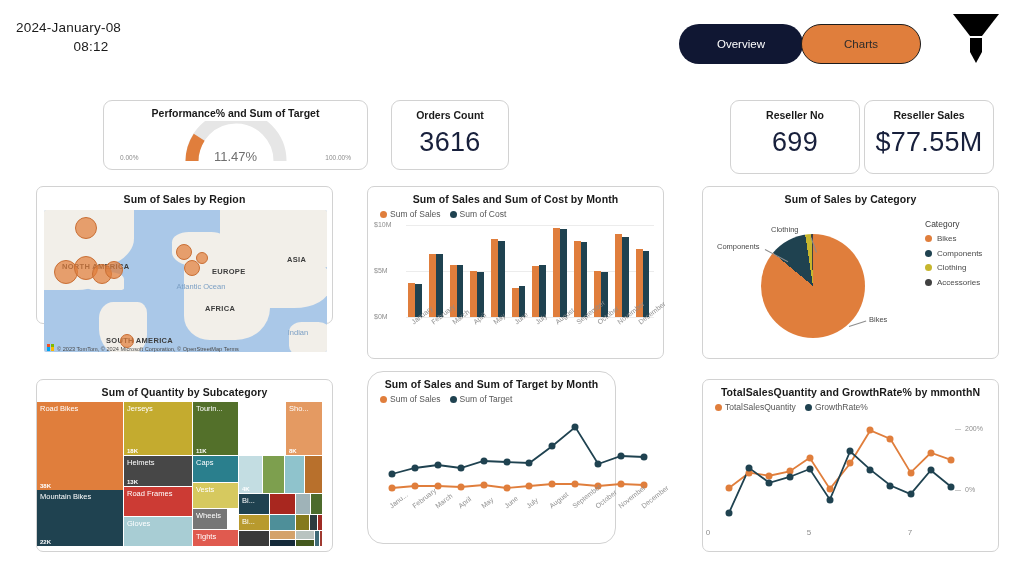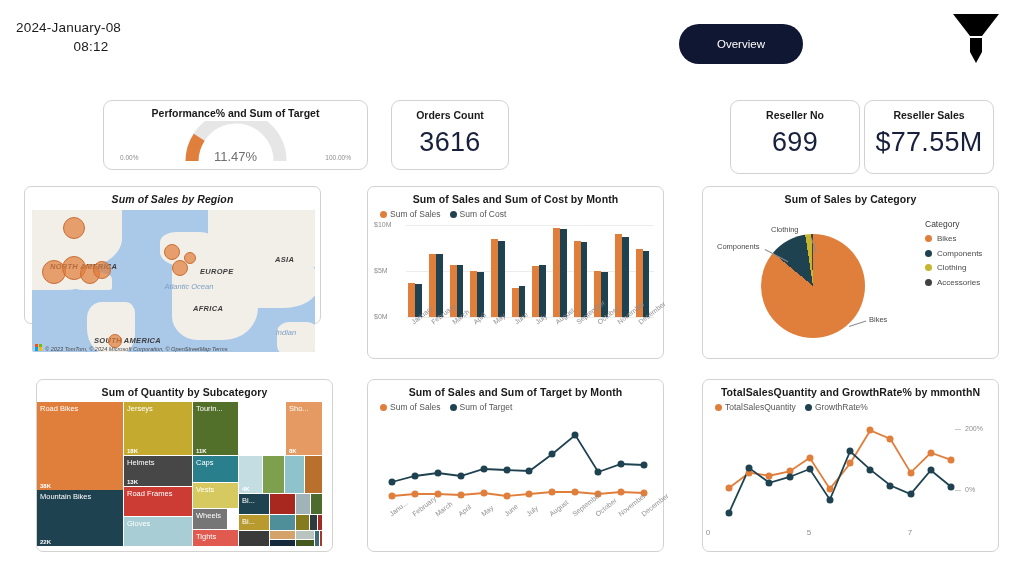--- a/index.html
+++ b/index.html
@@ -43,40 +43,40 @@
   
   #gauge-card { left: 103px; top: 100px; width: 265px; height: 70px; border-radius: 9px; }
   .gauge-wrap { position: relative; width: 100%; height: 46px; }
   .gauge-svg { position: absolute; left: 50%; transform: translateX(-50%); top: 2px; }
   .gauge-min { position: absolute; left: 16px; bottom: 4px; font-size: 6.5px; color: #8b8b8b; }
   .gauge-max { position: absolute; right: 16px; bottom: 4px; font-size: 6.5px; color: #8b8b8b; }
   .gauge-val { position: absolute; left: 50%; transform: translateX(-50%); bottom: 1px;
                font-size: 13px; color: #6f6f6f; }
 
   
-  #map-card { left: 24px; top: 186px; width: 297px; height: 138px; font-style: italic; }
+  #map-card { left: 36px; top: 186px; width: 297px; height: 138px; }
   .map-body { position: absolute; left: 7px; top: 23px; width: 283px; height: 142px;
               background: #aac8e8; overflow: hidden; border-radius: 2px; }
   .landmass { position: absolute; background: #f2efe9; }
   .map-label { position: absolute; font-weight: bold; color: #3d3d3d; font-size: 7.5px;
                letter-spacing: .3px; }
   .ocean-label { position: absolute; color: #7b9fc4; font-size: 7.5px; text-align: center; }
   .bubble { position: absolute; background: rgba(224,126,60,.72); border: 1px solid #c96f35;
             border-radius: 50%; }
   .attrib { position: absolute; left: 2px; bottom: 0px; font-size: 5.6px; color: #4a4a4a;
             white-space: nowrap; }
   .ms-logo { position: absolute; left: 3px; bottom: 1.5px; width: 7px; height: 7px;
              display: grid; grid-template-columns: 1fr 1fr; grid-template-rows: 1fr 1fr; gap: .6px; }
   .ms-logo i { display: block; }
 
   
   #bar-card   { left: 367px; top: 186px; width: 297px; height: 173px; }
   #pie-card   { left: 702px; top: 186px; width: 297px; height: 173px; }
   #tree-card  { left: 36px;  top: 379px; width: 297px; height: 173px; }
-  #line-card  { left: 367px; top: 379px; width: 297px; height: 173px; }
+  #line-card  { left: 367px; top: 371px; width: 249px; height: 173px; border-radius: 16px; }
   #combo-card { left: 702px; top: 379px; width: 297px; height: 173px; }
 
   .legend { position: absolute; display: flex; align-items: center; gap: 9px;
             font-size: 8.5px; color: #555555; }
   .legend .item { display: flex; align-items: center; gap: 3px; }
   .dot { width: 7px; height: 7px; border-radius: 50%; display: inline-block; }
 
   .plot { position: absolute; }
   .axlabel { position: absolute; font-size: 7px; color: #8e8e8e; white-space: nowrap; }
   .axlabel.rot { transform-origin: left top; transform: rotate(-38deg); }
@@ -111,20 +111,23 @@
 <div class="page">
 
   <div class="header">
     <div class="clock">
       <div class="date">2024-January-08</div>
       <div class="time">08:12</div>
     </div>
 
     <div class="navbtn overview">
       <span>Overview</span>
+    </div>
+    <div class="navbtn charts">
+      <span>Charts</span>
     </div>
 
     <div class="funnel">
       <svg width="62" height="52" viewBox="0 0 62 52">
         <polygon points="8,2 54,2 37,24 25,24" fill="#000000"></polygon>
         <rect x="25" y="26" width="12" height="14" fill="#000000"></rect>
         <polygon points="25,40 37,40 31,51" fill="#000000"></polygon>
       </svg>
     </div>
   </div>

